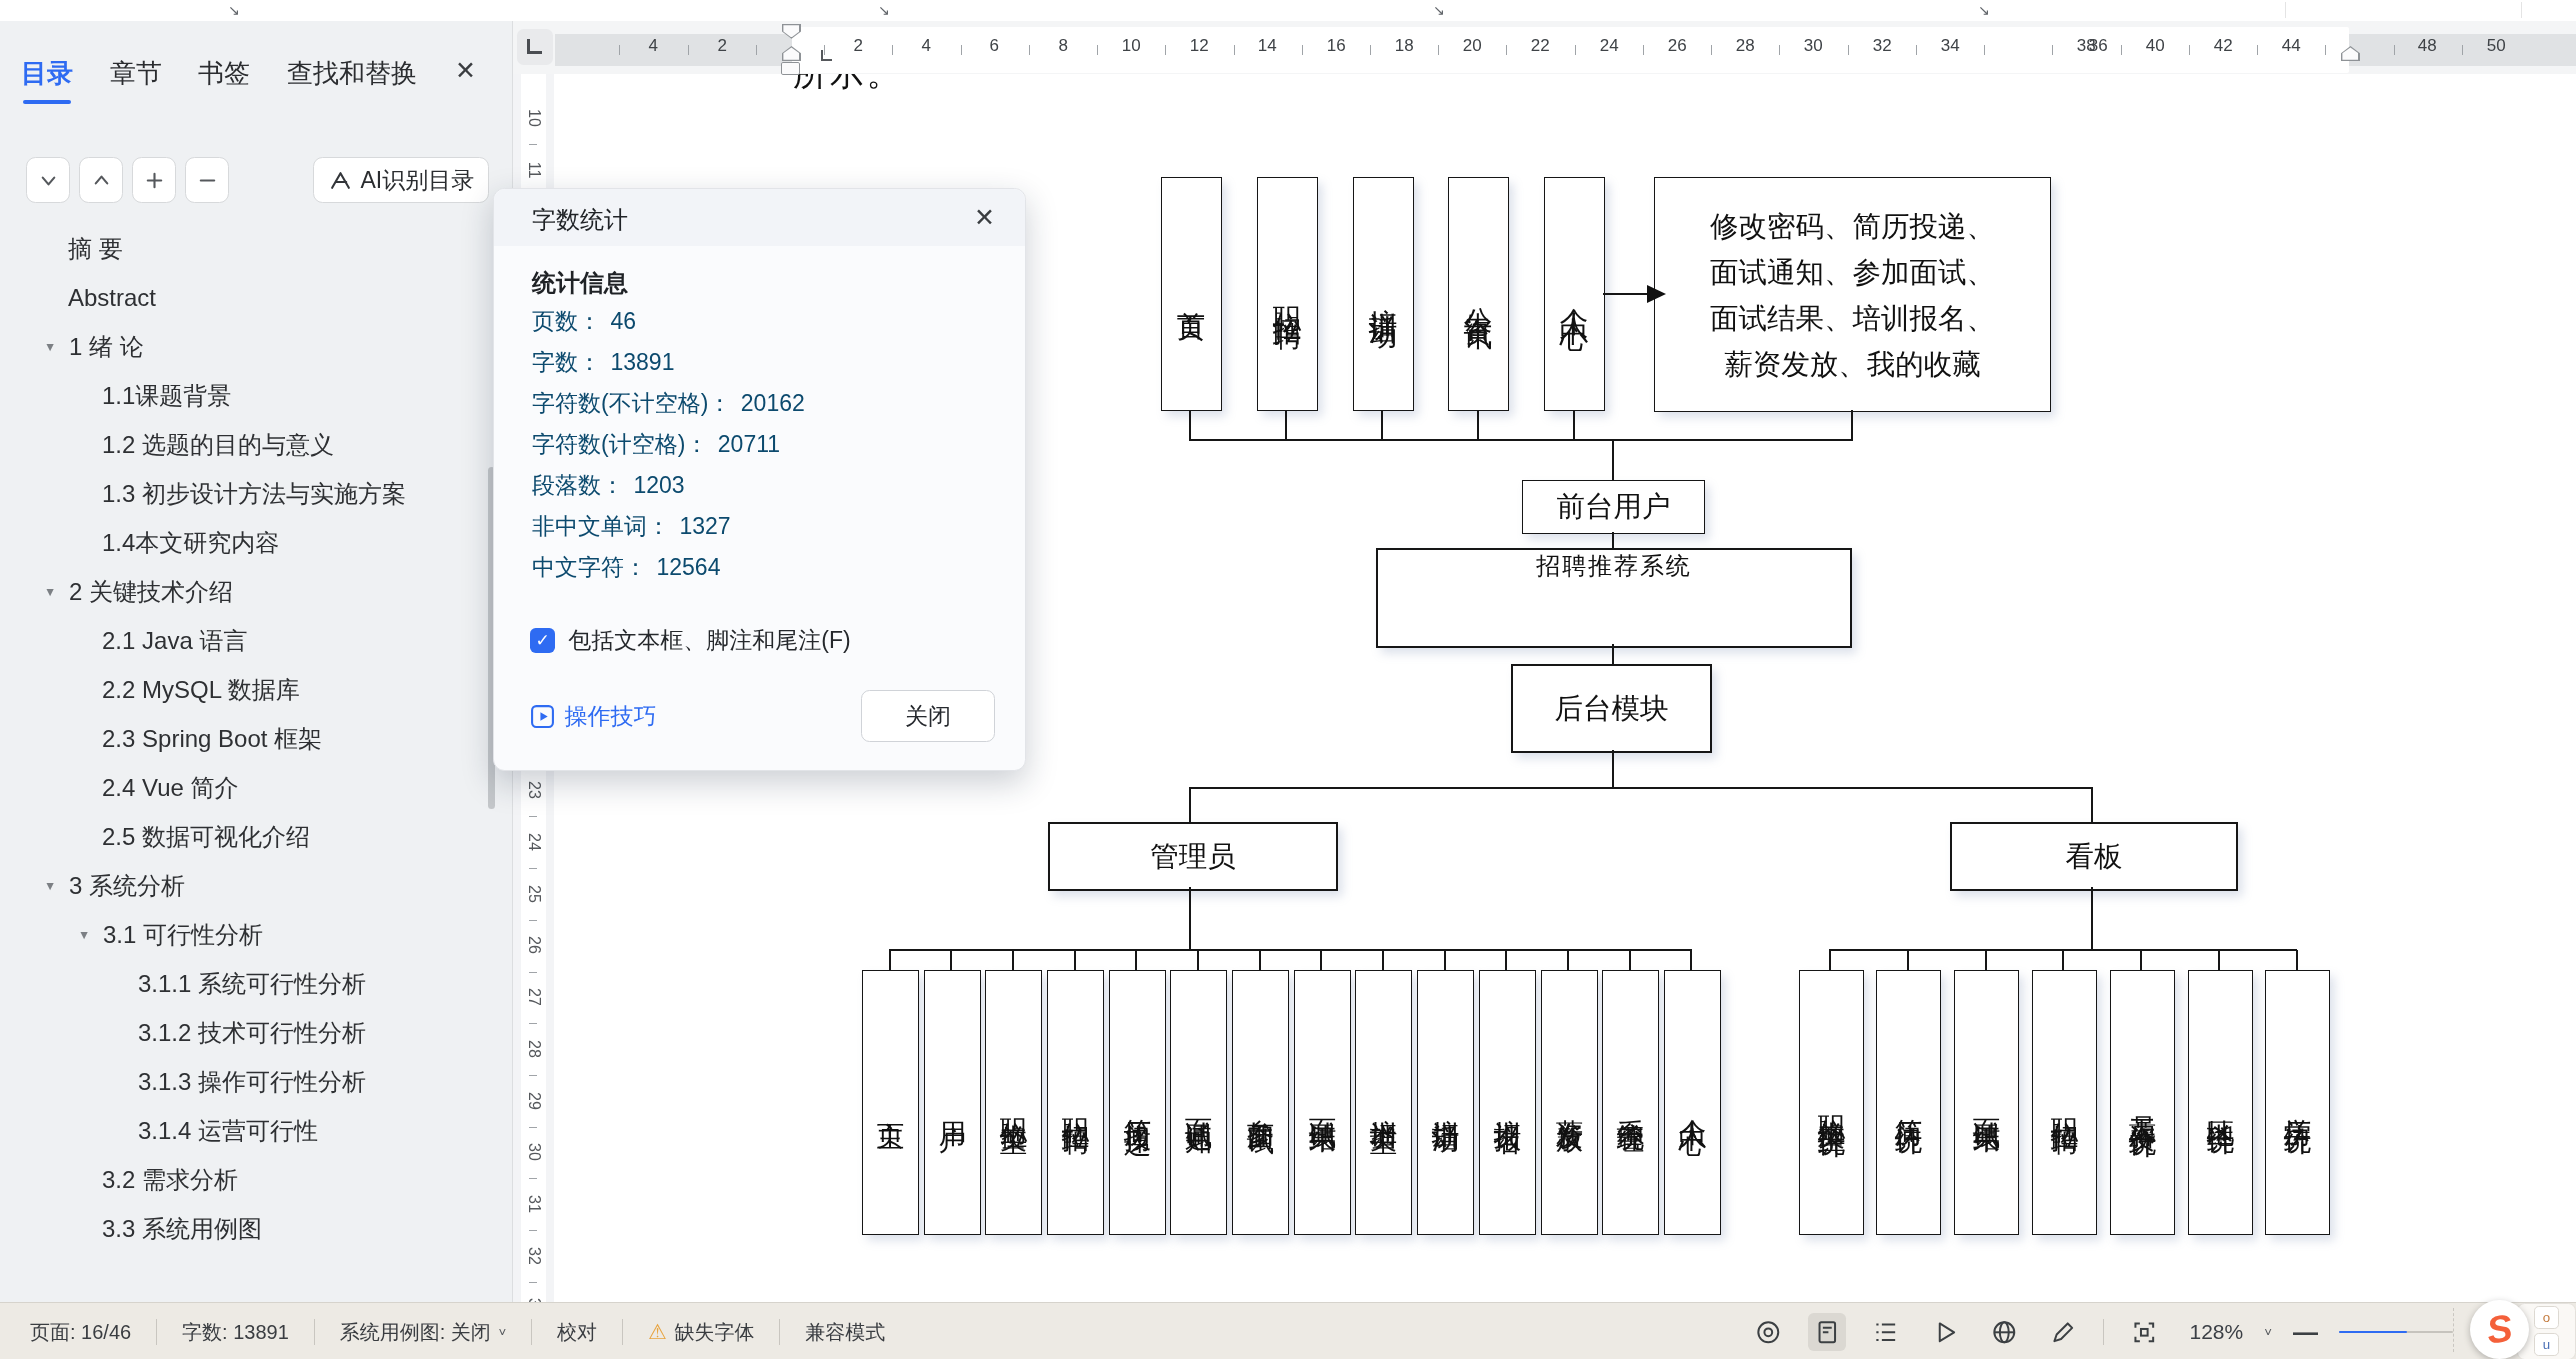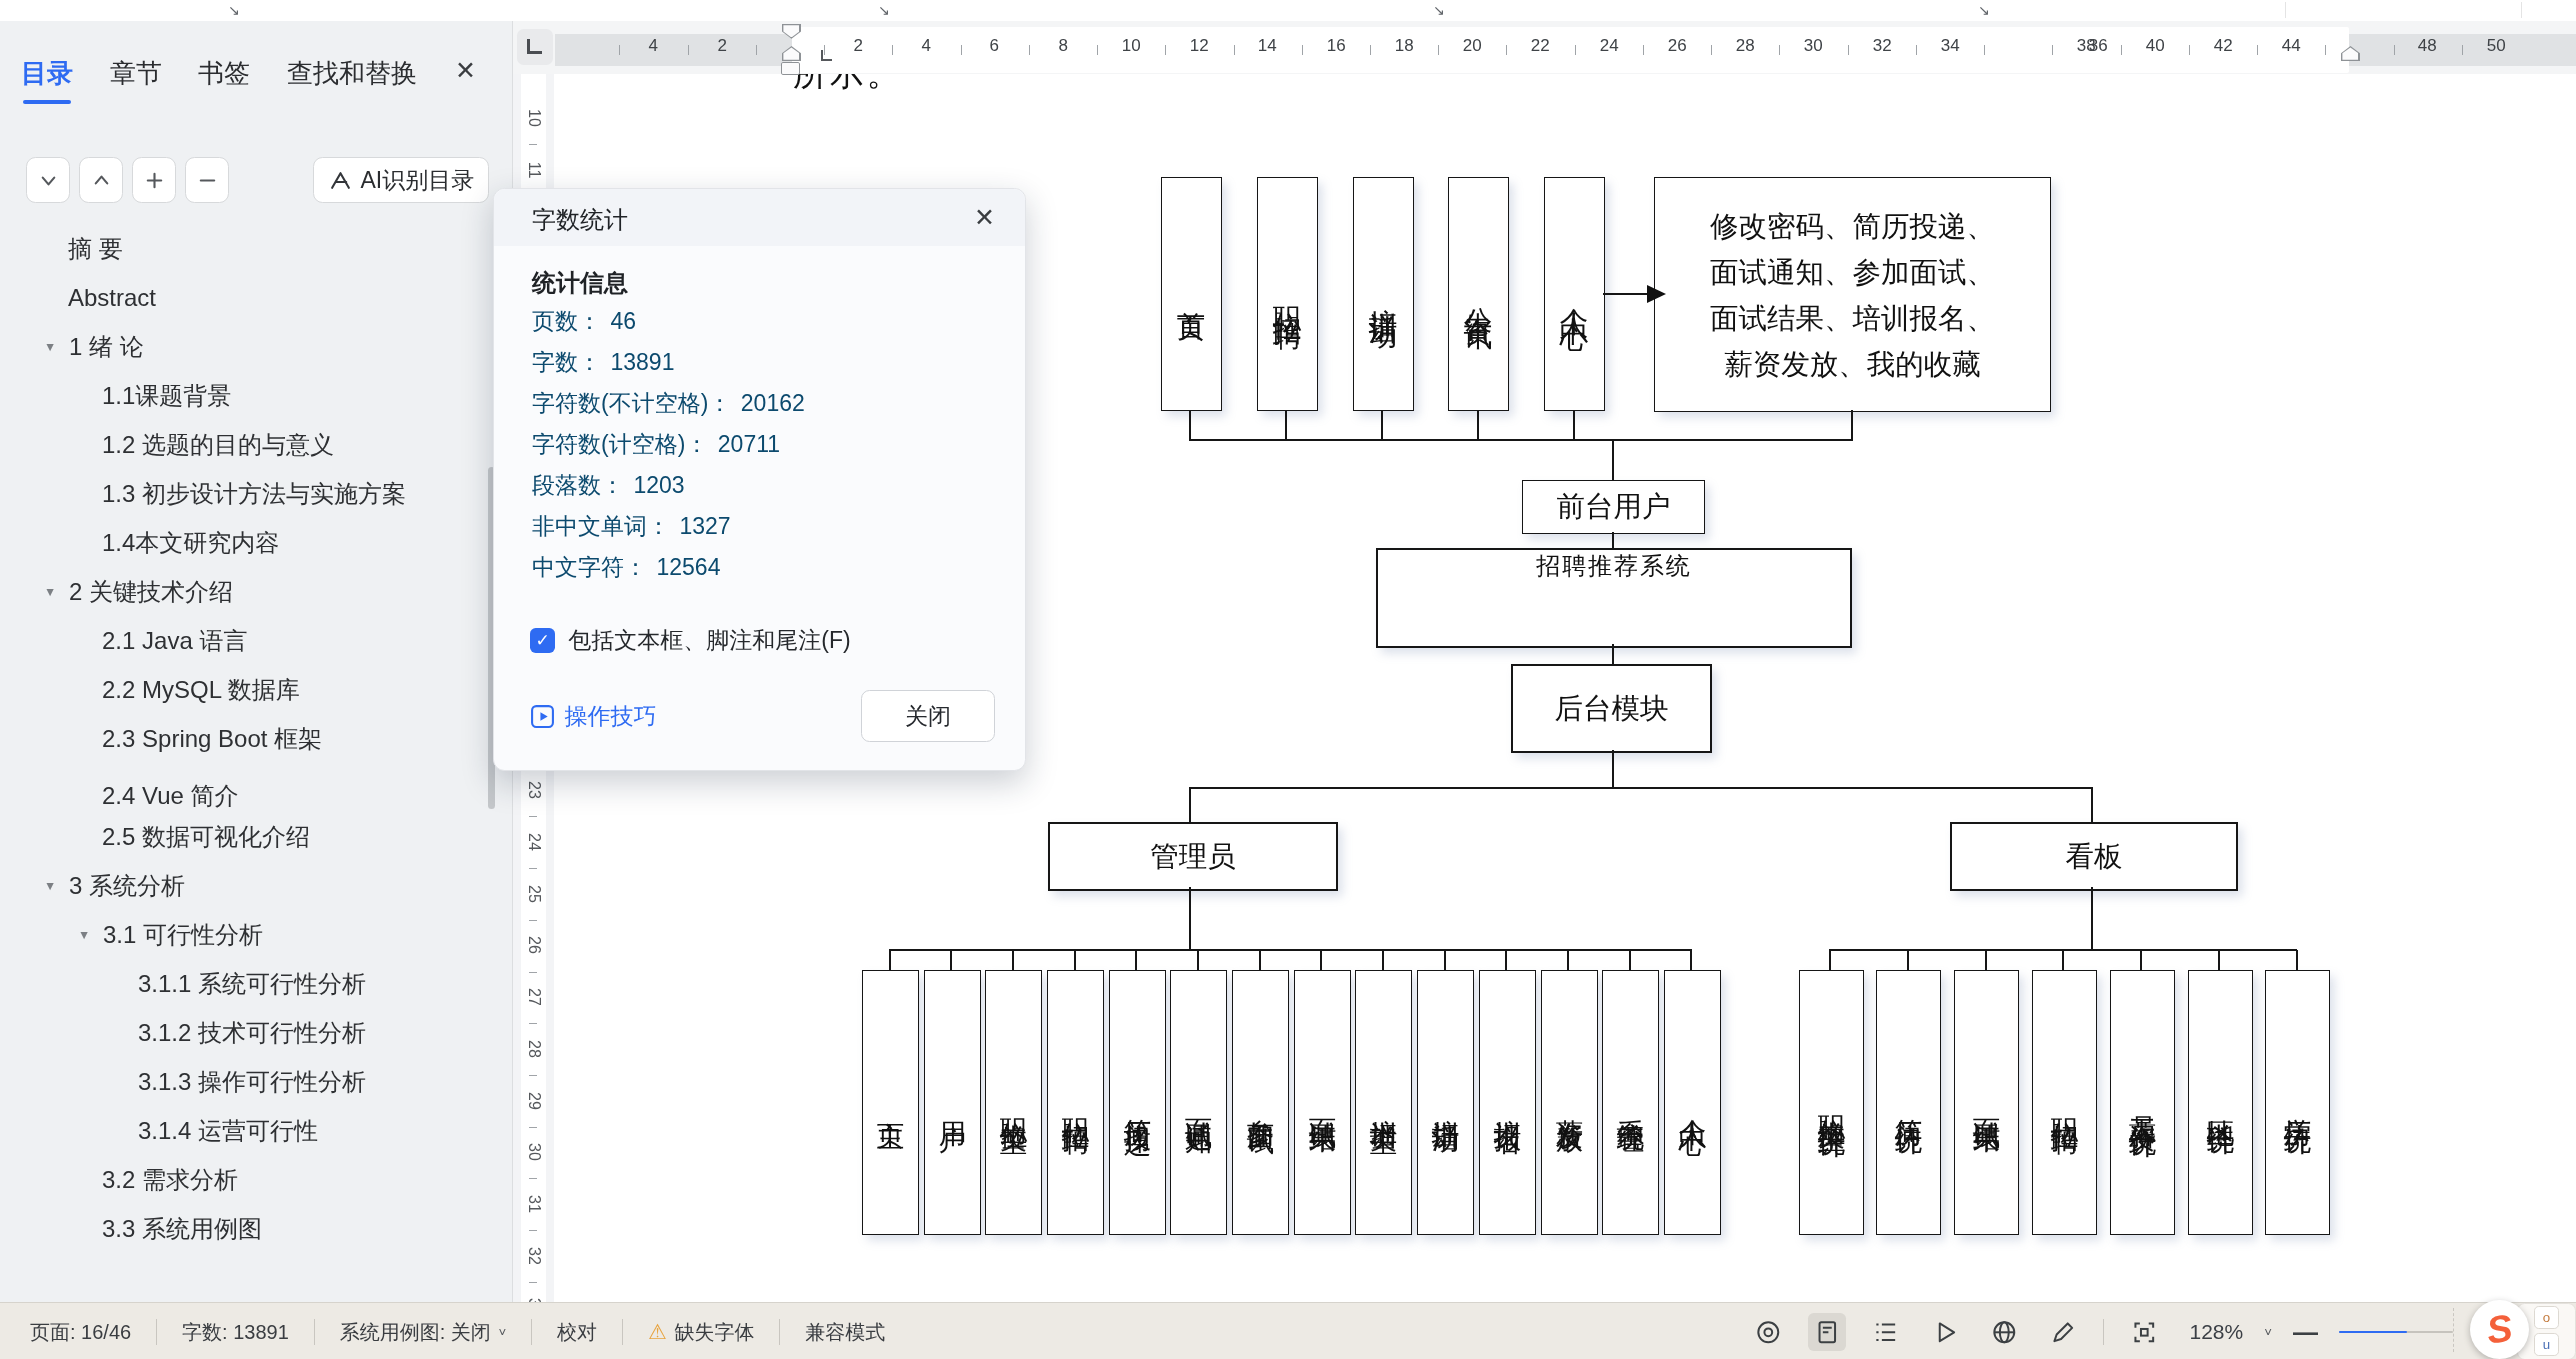--- a/index.html
+++ b/index.html
@@ -201,21 +201,21 @@
         </div>
         <div class="toc-item" style="padding-left: 102px;">
           <span>2.1 Java 语言</span>
         </div>
         <div class="toc-item" style="padding-left: 102px;">
           <span>2.2  MySQL 数据库</span>
         </div>
         <div class="toc-item" style="padding-left: 102px;">
           <span>2.3  Spring Boot 框架</span>
         </div>
-        <div class="toc-item" style="padding-left: 102px; align-items: flex-end;">
+        <div class="toc-item" style="padding-left: 102px;">
           <span>2.4  Vue 简介</span>
         </div>
         <div class="toc-item" style="padding-left: 102px;">
           <span>2.5  数据可视化介绍</span>
         </div>
         <div class="toc-item" style="padding-left: 44px;">
           <span class="tri">▼</span>
           <span>3 系统分析</span>
         </div>
         <div class="toc-item" style="padding-left: 78px;">

